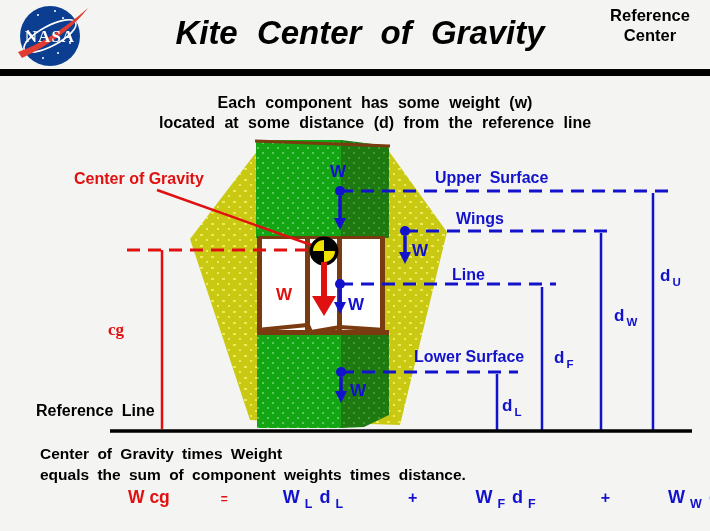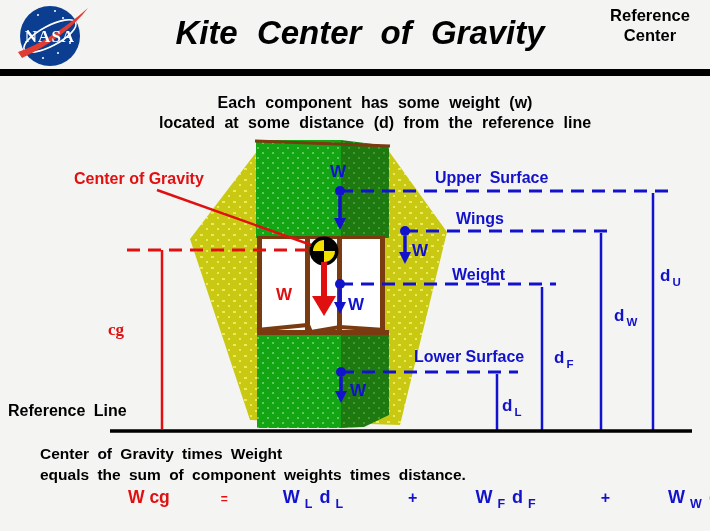--- a/index.html
+++ b/index.html
@@ -28,21 +28,21 @@
   .intro {
     left:55px; top:93px; width:640px;
     text-align:center; font-size:16px; font-weight:bold;
     line-height:20px; color:#000; word-spacing:5px; white-space:nowrap;
   }
 
   
   .lab { position:absolute; font-weight:bold; white-space:nowrap; }
   .blue { color:#1212cc; }
   .red  { color:#e01010; }
-  .blk  { color:#000; }
+  .blk  { color:#000;margin-left:28px; }
   .f16  { font-size:16px; }
   .f17  { font-size:17px; }
   .sub  { font-size:11.5px; position:relative; top:5px; margin-left:2px; font-weight:bold; }
 
   
   .caption {
     left:40px; top:443px; width:640px;
     text-align:left; font-size:15.5px; font-weight:bold;
     line-height:21px; color:#000; word-spacing:4px; white-space:nowrap;
   }
@@ -192,21 +192,21 @@
 
   <div class="lab blk f16" style="left:8px; top:402px; word-spacing:4px;">Reference Line</div>
 
   <div class="lab blue f17" style="left:330px; top:162px;">W</div>
   <div class="lab blue f17" style="left:412px; top:241px;">W</div>
   <div class="lab blue f17" style="left:348px; top:295px;">W</div>
   <div class="lab blue f17" style="left:350px; top:381px;">W</div>
 
   <div class="lab blue f16" style="left:435px; top:169px; word-spacing:4px;">Upper Surface</div>
   <div class="lab blue f16" style="left:456px; top:210px;">Wings</div>
-  <div class="lab blue f16" style="left:452px; top:266px;">Weight</div>
+  <div class="lab blue f16" style="left:452px; top:266px;">Line</div>
   <div class="lab blue f16" style="left:414px; top:348px;">Lower Surface</div>
 
   <div class="lab blue f17" style="left:660px; top:266px;">
     <span>d</span><span class="sub">U</span>
   </div>
   <div class="lab blue f17" style="left:614px; top:306px;">
     <span>d</span><span class="sub">W</span>
   </div>
   <div class="lab blue f17" style="left:554px; top:328px;margin-top:20px;">
     <span>d</span><span class="sub">F</span>

